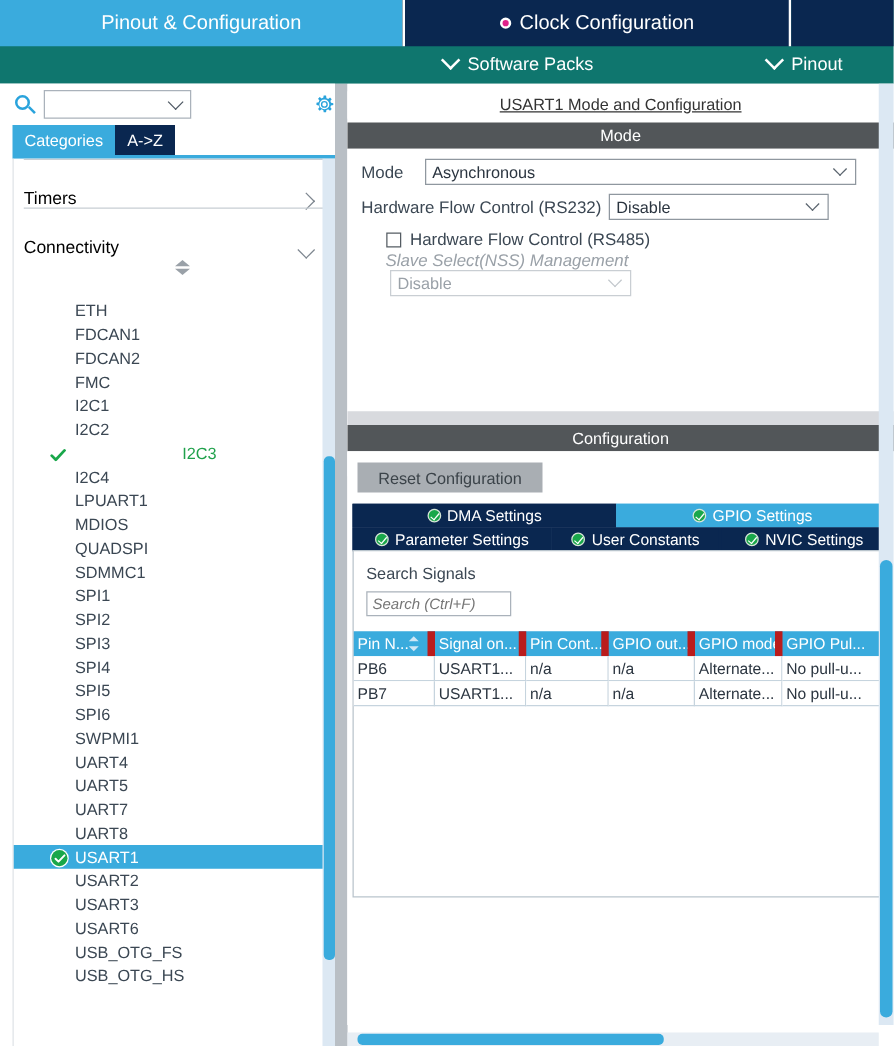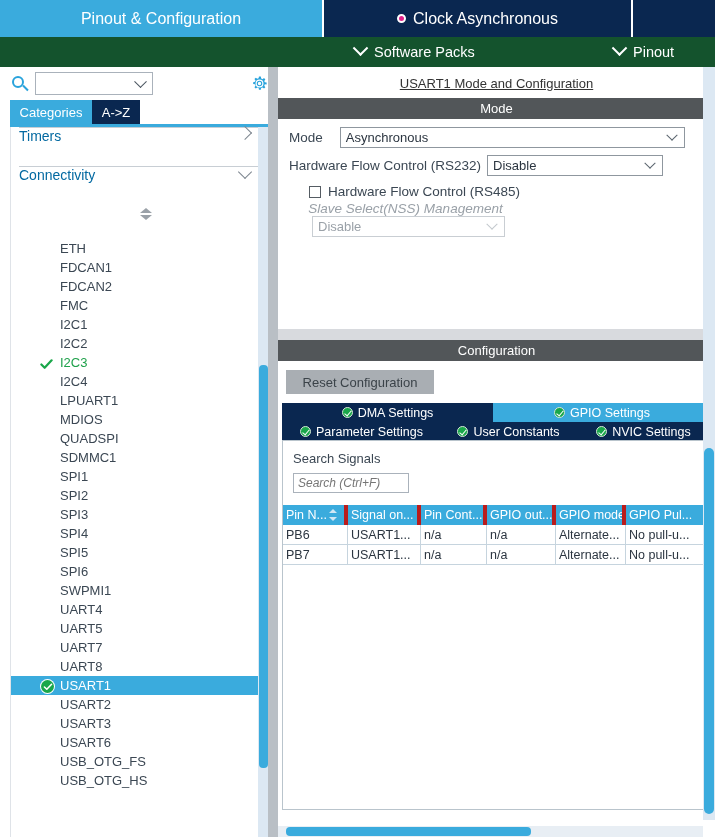--- a/index.html
+++ b/index.html
@@ -5,21 +5,21 @@
   * { box-sizing: border-box; margin: 0; padding: 0; }
   html, body {
     width: 715px; height: 837px;
     background: #ffffff;
     font-family: "Liberation Sans", sans-serif;
     overflow: hidden;
   }
   #app { position: relative; width: 715px; height: 837px; }
 
   
-  .topbar { position: absolute; left:0; top:0; width:715px; height:67px; background:#14532d; }
+  .topbar { position: absolute; left:0; top:0; width:715px; height:67px; background:#0f766e; }
   .tab-row1 { position:absolute; left:0; top:0; width:715px; height:37px; }
   .tab-pinout-config {
     position:absolute; left:0; top:0; width:322px; height:37px;
     display:flex; align-items:center; justify-content:center;
     color:#ffffff; font-size:16px; background:#3aabdd;
   }
   .tab-clock-config {
     position:absolute; left:322px; top:0; width:311px; height:37px;
     background:#0a2750; display:flex; align-items:center; justify-content:center;
     gap:7px; border-left:2px solid #ffffff; border-right:2px solid #ffffff;
@@ -78,22 +78,22 @@
   .cat-tab.unsel { left:92px; width:48px; background:#0a2750; }
   .cat-underline { position:absolute; left:10px; top:57px; width:258px; height:3px; background:#3aabdd; }
 
   .listwrap {
     position:absolute; left:10px; top:60px; width:258px; height:710px;
     background:#ffffff; border-left:1px solid #dfe3e8;
   }
   .grp {
     position:relative; height:39px; margin:0 8px;
     border-top:1px solid #c8ced4;
-    display:flex; align-items:flex-start; justify-content:space-between;
-    font-size:14px; color:#0369a1;
+    display:flex; align-items:flex-end; justify-content:space-between;
+    font-size:14px; color:#000000;
   }
   .grp:last-of-type { border-bottom:1px solid #c8ced4; }
   .grp .car {
     width:10px; height:10px; border-right:1.8px solid #7d868f;
     border-bottom:1.8px solid #7d868f; margin-right:10px;
   }
   .grp .car.right { transform:rotate(-45deg); }
   .grp .car.down  { transform:rotate(45deg); }
 
   .spinner { position:absolute; left:0; top:79px; width:248px; height:18px; }
@@ -102,21 +102,21 @@
     border-left:6px solid transparent; border-right:6px solid transparent;
   }
   .spinner .up { top:2px; border-bottom:5px solid #9aa1a8; }
   .spinner .dn { top:9px; border-top:5px solid #9aa1a8; }
 
   .periphs { position:absolute; left:0; top:112px; width:248px; height:580px; }
   .pitem {
     position:relative; height:19px; line-height:19px;
     padding-left:49px; font-size:13px; color:#3b4753; white-space:nowrap;
   }
-  .pitem.green { color:#1fa14b; }
+  .pitem.green { color:#1fa14b;text-align:center; }
   .pitem.selected { background:#3aabdd; color:#ffffff; }
   .chk-plain {
     position:absolute; left:29px; top:4px; width:13px; height:13px;
   }
   .chk-circle {
     position:absolute; left:29px; top:3px; width:15px; height:15px;
     border-radius:50%; background:#ffffff;
     display:flex; align-items:center; justify-content:center;
   }
   .chk-circle .inner {
@@ -190,37 +190,37 @@
     border:1.3px solid #d6e6d8; display:inline-block; flex:0 0 auto;
     position:relative;
   }
   .ck::after {
     content:""; position:absolute; left:3px; top:1px; width:3px; height:6px;
     border-right:1.6px solid #ffffff; border-bottom:1.6px solid #ffffff;
     transform:rotate(40deg);
   }
 
   .panelbox {
-    position:absolute; left:4px; top:79px; width:429px; height:370px;
+    position:absolute; left:4px; top:79px; width:429px; height:278px;
     background:#ffffff; border:1px solid #b9c4cc;
   }
   .ss-label { position:absolute; left:10px; top:10px; font-size:13px; color:#3b4753; }
   .ss-input {
     position:absolute; left:10px; top:32px; width:116px; height:20px;
     border:1px solid #aab2bb; background:#fff;
     font-family:"Liberation Sans", sans-serif; font-size:12px;
     color:#9aa1a8; font-style:italic; padding-left:4px;
   }
 
   .sigtable { position:absolute; left:0px; top:64px; width:427px; }
   .strow { display:flex; height:20px; }
   .sthead { background:#3aabdd; }
   .sthead .stc {
     color:#ffffff; font-size:12.5px; line-height:20px;
-    border-right:4px solid #b91c1c; padding-left:3px;
+    border-right:6px solid #b91c1c; padding-left:3px;
     overflow:hidden; white-space:nowrap;
   }
   .stbody .stc {
     color:#2b3540; font-size:12.5px; line-height:20px;
     border-right:1px solid #c6d4de; border-bottom:1px solid #c6d4de;
     padding-left:3px; overflow:hidden; white-space:nowrap; background:#ffffff;
   }
   .stc.c0 { width:65px; position:relative; }
   .stc.c1 { width:73px; }
   .stc.c2 { width:66px; }
@@ -259,21 +259,21 @@
 
 <div id="app">
 
   <div class="topbar">
     <div class="tab-row1">
       <div class="tab-pinout-config">
         <span>Pinout &amp; Configuration</span>
       </div>
       <div class="tab-clock-config">
         <span class="clock-dot"></span>
-        <span class="lbl">Clock Asynchronous</span>
+        <span class="lbl">Clock Configuration</span>
       </div>
       <div class="tab-project-mgr"></div>
     </div>
     <div class="tab-row2">
       <div class="menu-item menu-sw">
         <span class="chev"></span>
         <span>Software Packs</span>
       </div>
       <div class="menu-item menu-pin">
         <span class="chev"></span>

